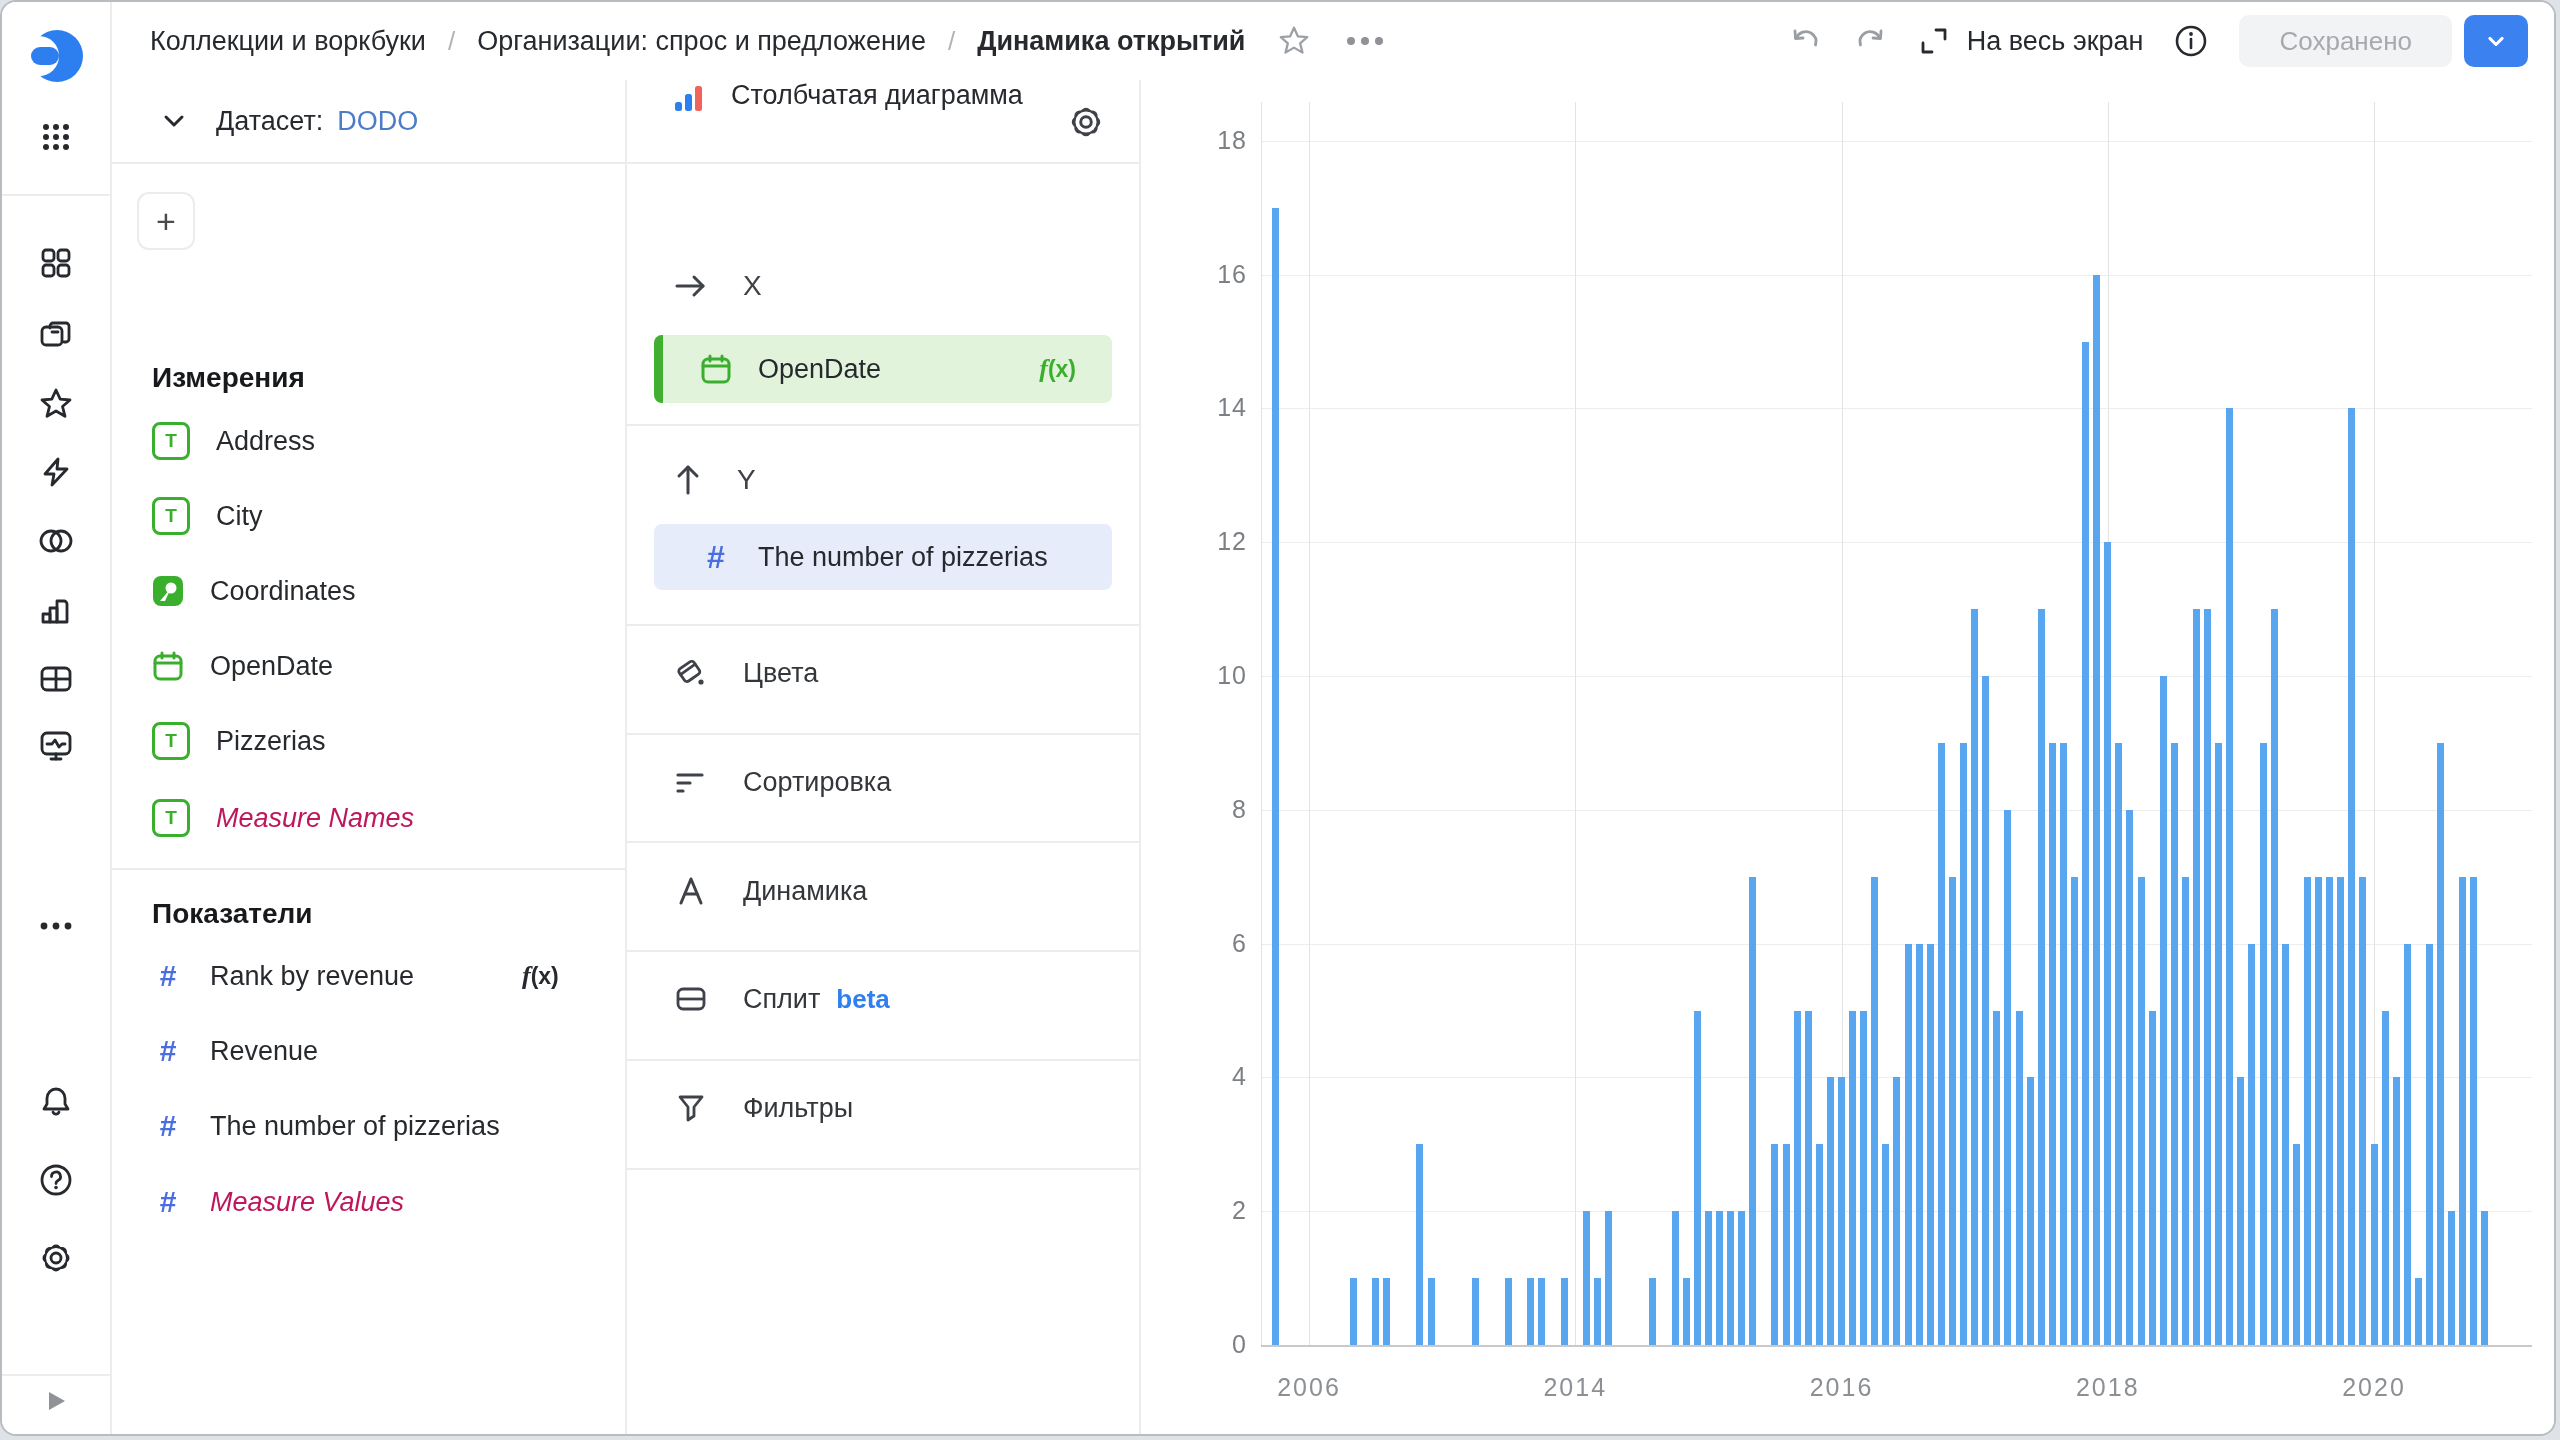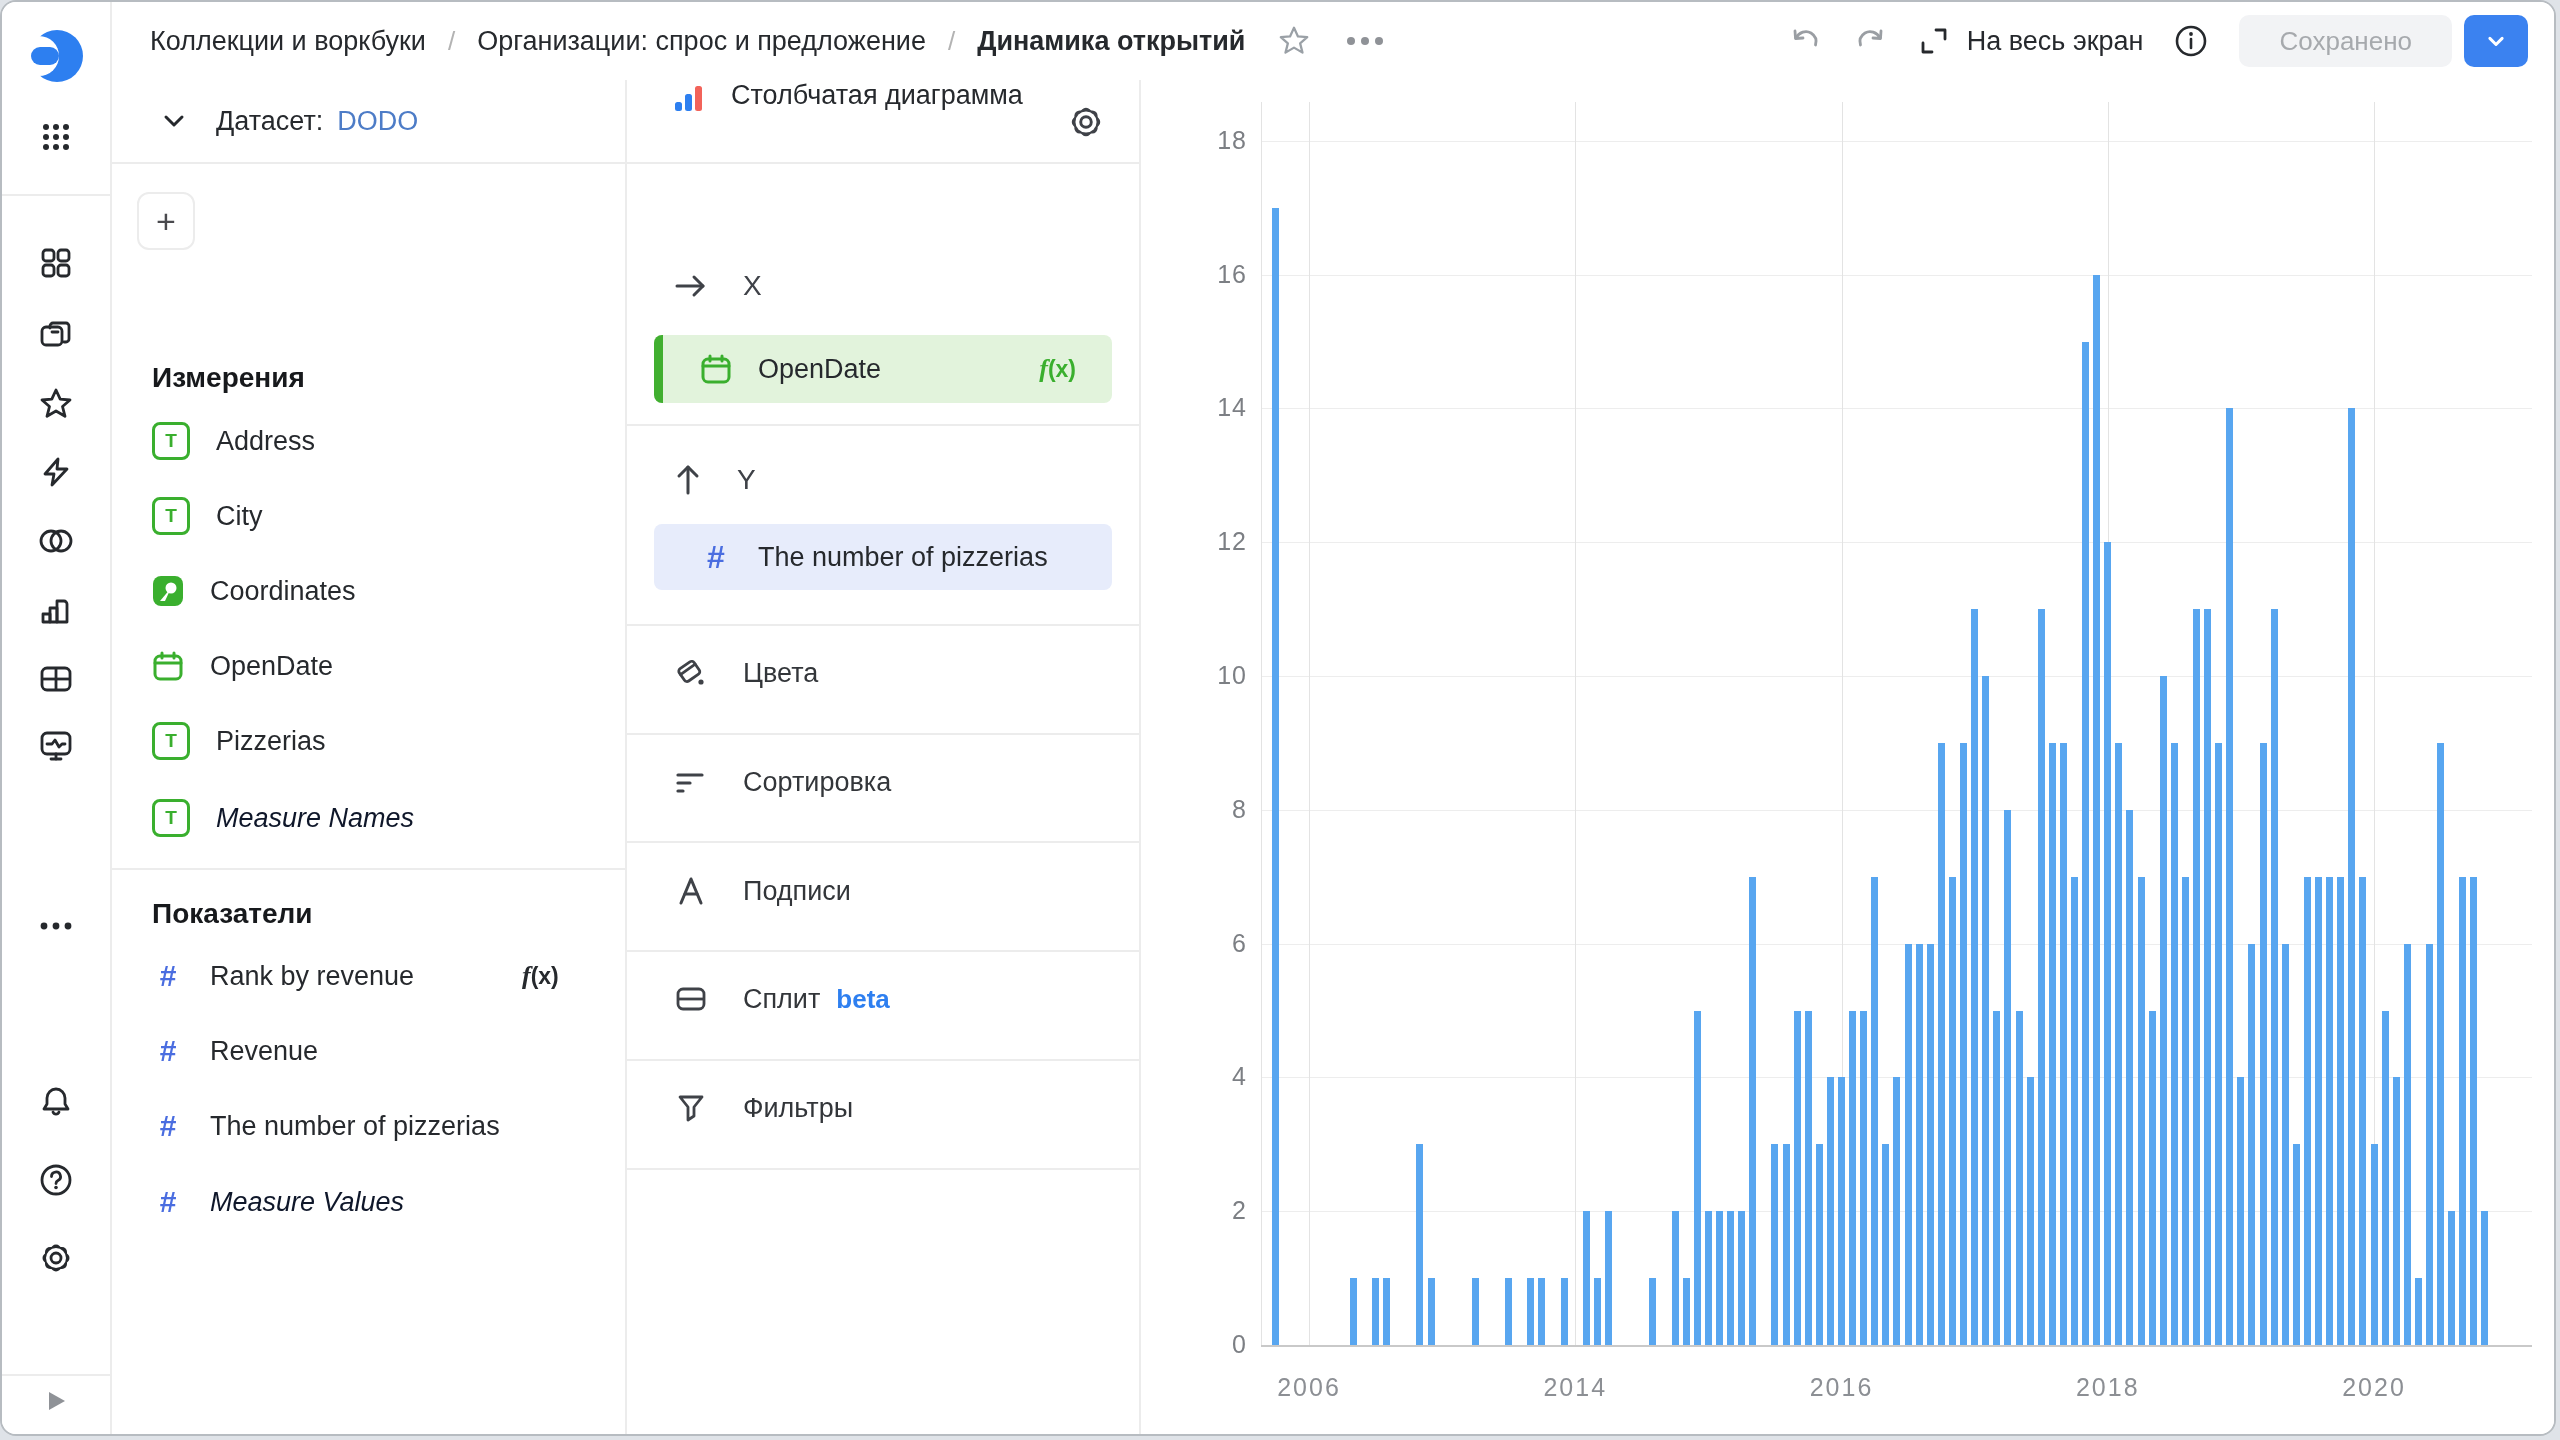--- a/index.html
+++ b/index.html
@@ -30,21 +30,21 @@
   .ds-head .chev{margin-left:46px;}
   .ds-label{font-size:27px;margin-left:26px;}
   .ds-name{font-size:27px;color:#4d7cc7;margin-left:14px;cursor:pointer;}
   .search-row{position:absolute;left:25px;top:112px;display:flex;gap:22px;}
   .search-input{width:388px;height:58px;border:2px solid #e4e4e4;border-radius:10px;font-size:25px;padding:0 20px;box-sizing:border-box;color:#26292d;outline:none;font-family:"Liberation Sans",sans-serif;}
   .search-input::placeholder{color:#b8b8b8;}
   .plus-btn{width:58px;height:58px;border:2px solid #ececec;border-radius:12px;background:#fff;font-size:34px;color:#4a4a4e;line-height:1;cursor:pointer;}
   .sec-title{position:absolute;left:40px;font-size:28px;font-weight:700;color:#17191c;}
   .field-row{position:absolute;left:40px;height:60px;display:flex;align-items:center;gap:26px;cursor:grab;width:440px;}
   .field-label{font-size:27px;color:#26292d;white-space:nowrap;}
-  .field-label.muted{color:#0f172a;font-style:italic;}
+  .field-label.muted{color:#be185d;font-style:italic;}
   .tbox{width:32px;height:32px;border:3px solid #3aaf2e;border-radius:8px;display:flex;align-items:center;justify-content:center;color:#3aaf2e;font-weight:700;font-size:19px;flex:none;}
   .hash{width:32px;text-align:center;color:#4a6de0;font-weight:700;font-size:30px;flex:none;}
   .fx{font-size:23px;font-weight:700;color:#26292d;}
   .fx i{font-family:"Liberation Serif",serif;font-size:26px;}
   .fx.green{color:#3aaf2e;}
   .ds-div{position:absolute;left:0;width:100%;height:2px;background:#ececec;}
 
   
   .cfg-panel{position:absolute;left:625px;top:78px;width:514px;bottom:0;background:#fff;border-right:2px solid #ececec;box-sizing:border-box;}
   .cfg-head{position:absolute;left:0;top:0;width:100%;height:82px;border-bottom:2px solid #ececec;display:flex;align-items:flex-start;}
@@ -391,21 +391,21 @@
       </svg>
       <span class="cfg-row-label">Сортировка</span>
     </div>
     <div class="cfg-div" style="top:761px"></div>
 
     <div class="cfg-row" style="top:781px">
       <svg width="36" height="36" viewBox="0 0 36 36" fill="none" stroke="#3f4248" stroke-width="3" stroke-linecap="round" stroke-linejoin="round">
         <path d="M8 30 L18 6 L28 30"></path>
           <line x1="12" y1="21" x2="24" y2="21"></line>
       </svg>
-      <span class="cfg-row-label">Подписи</span>
+      <span class="cfg-row-label">Динамика</span>
     </div>
     <div class="cfg-div" style="top:870px"></div>
 
     <div class="cfg-row" style="top:889px">
       <svg width="36" height="36" viewBox="0 0 36 36" fill="none" stroke="#3f4248" stroke-width="2.8">
         <rect x="5" y="8" width="26" height="20" rx="5"></rect>
         <line x1="5" y1="18" x2="31" y2="18"></line>
       </svg>
       <span class="cfg-row-label">Сплит</span>
       <span class="beta" style="margin-left:-18px">beta</span>

